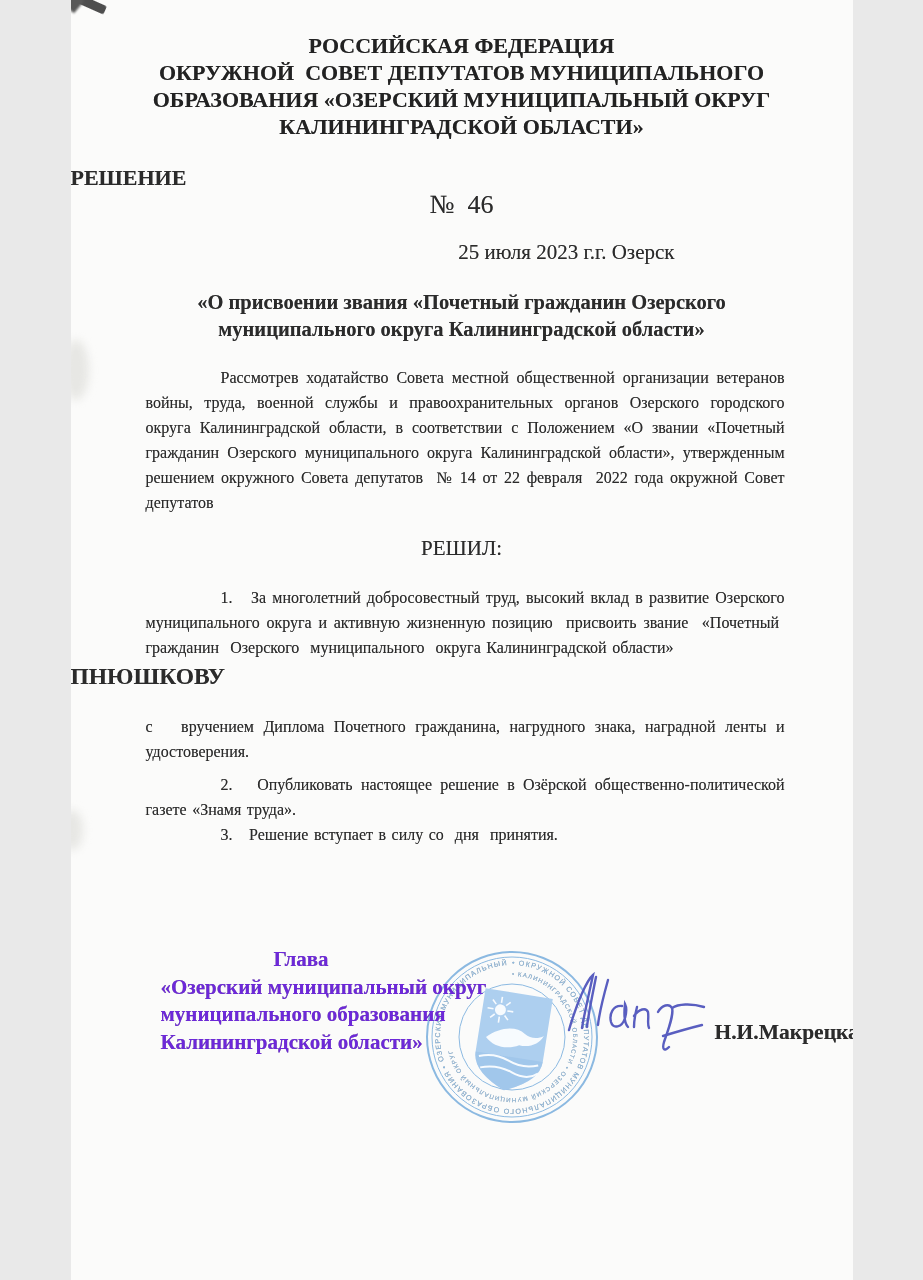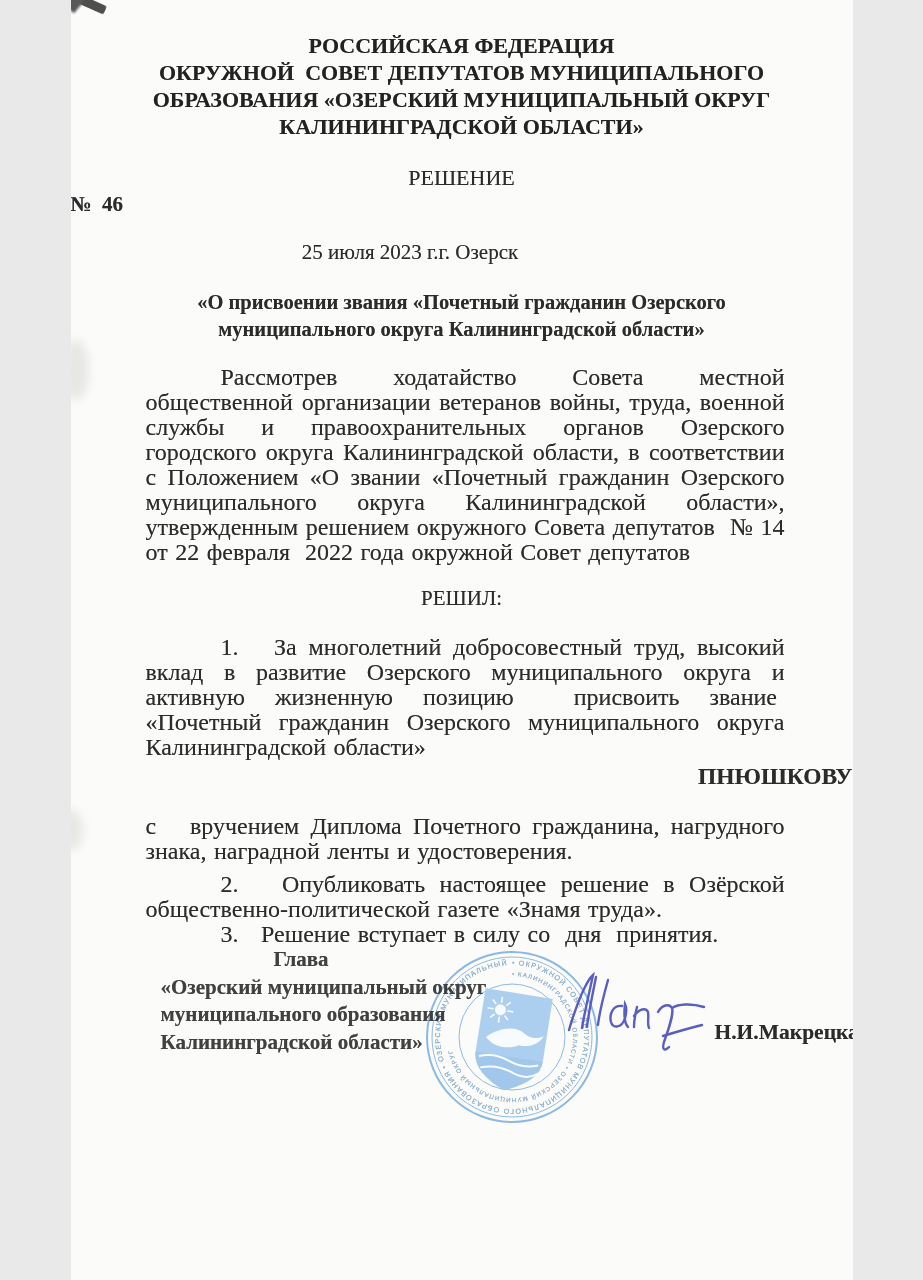--- a/index.html
+++ b/index.html
@@ -18,43 +18,43 @@
   }
   
   .corner-mark{position:absolute;top:-3px;left:-8px;width:44px;height:9px;
     background:#4e4e4e;transform:rotate(24deg);border-radius:2px;filter:blur(.6px);}
   .corner-mark2{position:absolute;top:-6px;left:-6px;width:16px;height:16px;
     background:#585858;transform:rotate(40deg);filter:blur(.8px);}
   .smudge{position:absolute;background:#e7e7e4;border-radius:50%;filter:blur(4px);}
 
   .org-header{padding-top:32px;text-align:center;font-weight:bold;
     font-size:22px;line-height:27px;color:#222;}
-  .doc-type{margin-top:25px;text-align:center;font-weight:normal;font-size:22px;line-height:26px;}
-  .doc-number{text-align:left;font-weight:bold;font-size:21px;line-height:27px;}
+  .doc-type{margin-top:25px;text-align:left;font-weight:bold;font-size:22px;line-height:26px;}
+  .doc-number{text-align:center;font-weight:normal;font-size:26px;line-height:27px;}
 
-  .meta-row{margin-top:21px;display:flex;justify-content:center;
+  .meta-row{margin-top:21px;display:flex;justify-content:flex-end;
     padding-left:75px;padding-right:178px;font-size:21px;line-height:26px;}
 
   .doc-title{margin-top:24px;text-align:center;font-weight:bold;
     font-size:20.5px;line-height:27px;}
 
-  .para{font-size:24px;line-height:25px;text-align:justify;
+  .para{font-size:16px;line-height:25px;text-align:justify;
     margin:0 68px 0 75px;word-spacing:1.5px;}
   .indent{text-indent:75px;}
   .preamble{margin-top:22px;}
   .resolved{margin-top:20px;text-align:center;font-weight:normal;font-size:21px;line-height:26px;}
   .item1{margin-top:24px;}
-  .awardee{margin-top:2px;text-align:right;font-weight:bold;font-size:23.5px;line-height:28px;}
+  .awardee{margin-top:2px;text-align:left;font-weight:bold;font-size:23.5px;line-height:28px;}
   .tail{margin-top:24px;}
   .item2{margin-top:8px;}
   .item3{margin-top:0px;}
 
   .sig-section{position:absolute;left:0;top:946px;width:923px;height:230px;}
   .sig-position{position:absolute;left:90px;top:0;z-index:2;
-    font-weight:bold;font-size:21px;line-height:27.5px;color:#404040;}
+    font-weight:bold;font-size:21px;line-height:27.5px;color:#6d28d9;}
   .sig-position .line-glava{padding-left:113px;}
   .sig-name{position:absolute;left:644px;top:74px;z-index:2;
     font-weight:bold;font-size:21.5px;}
   .seal-svg{position:absolute;left:351px;top:1px;z-index:1;opacity:.88;}
   .sign-svg{position:absolute;left:492px;top:22px;z-index:3;}
 </style>
 </head>
 <body>
 
 <div class="page">

